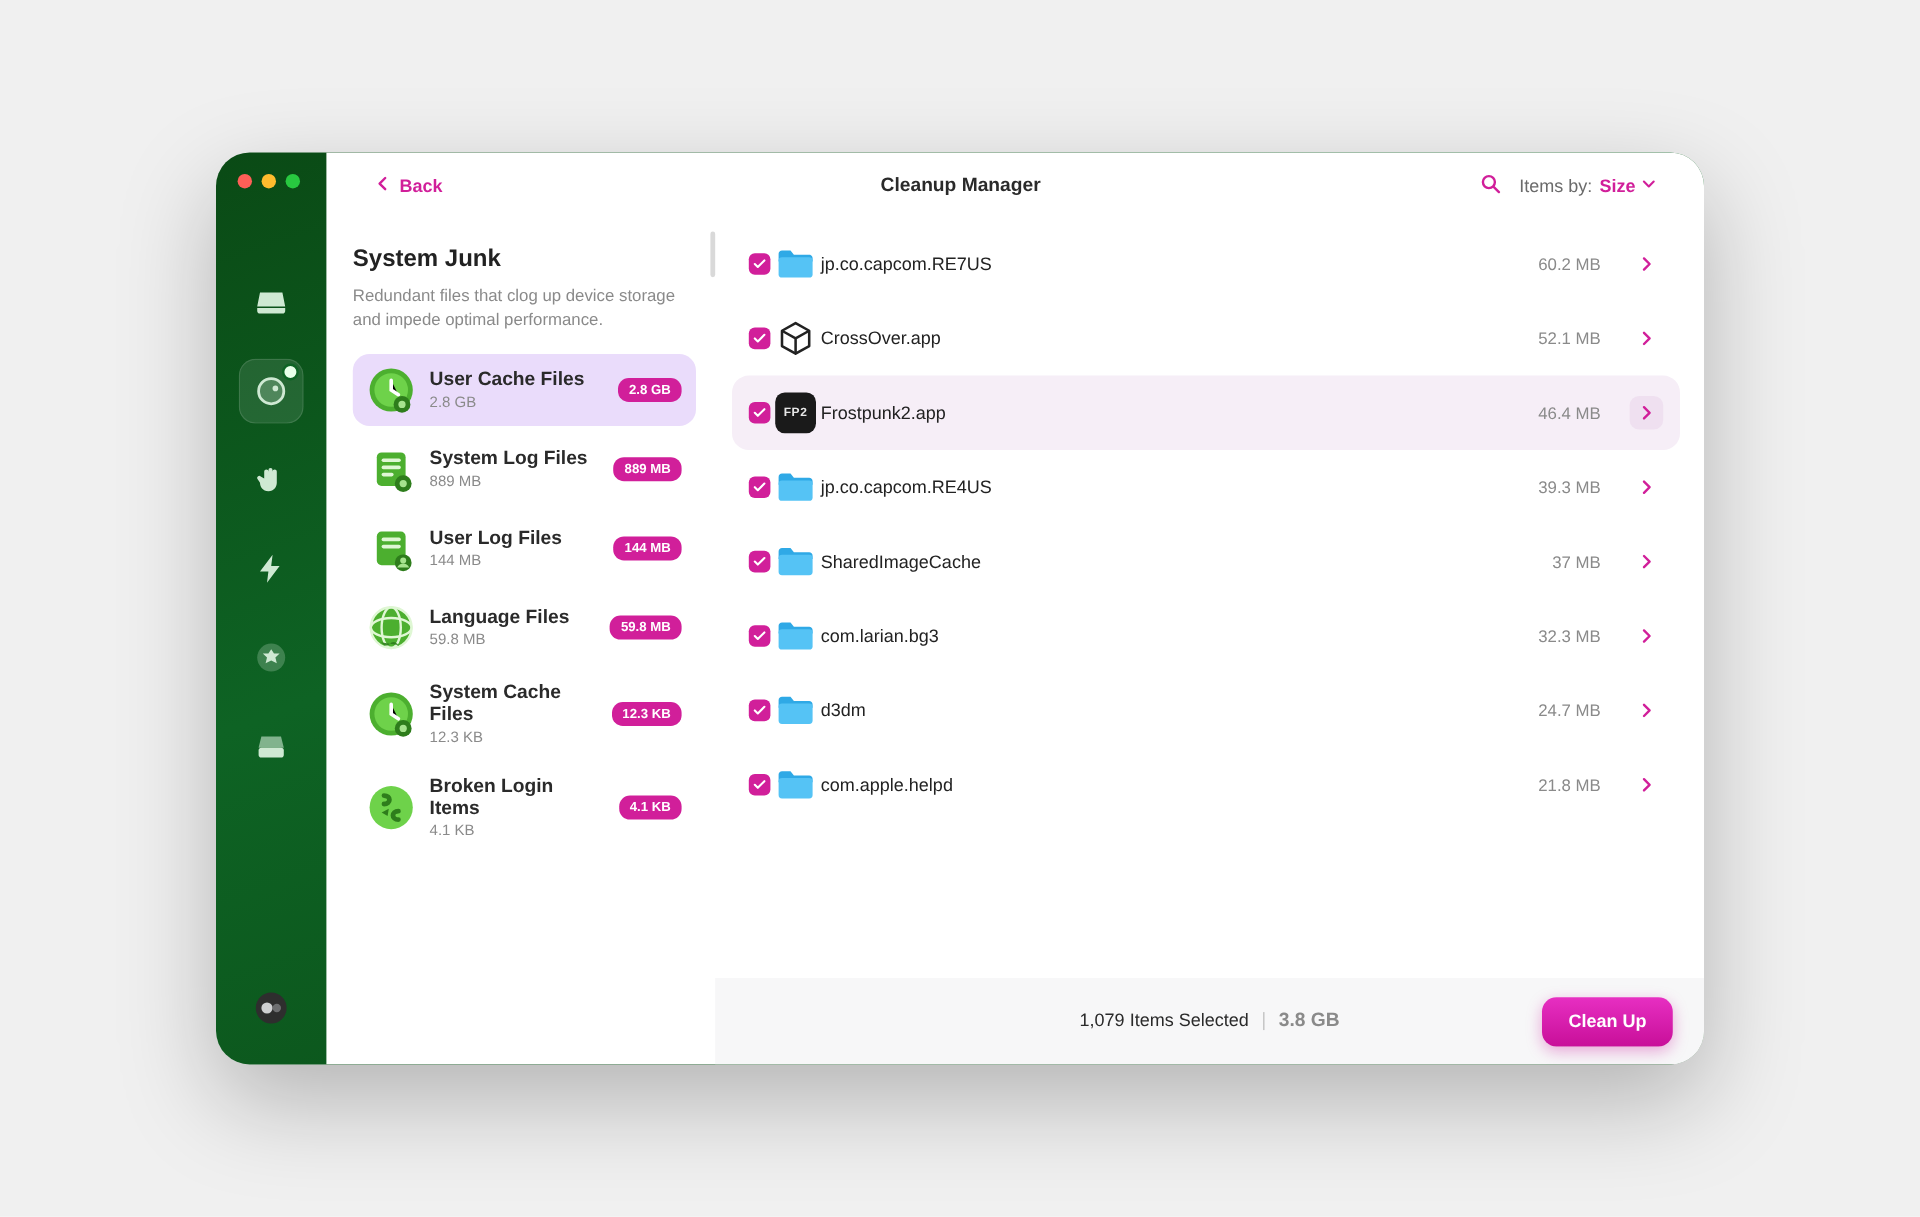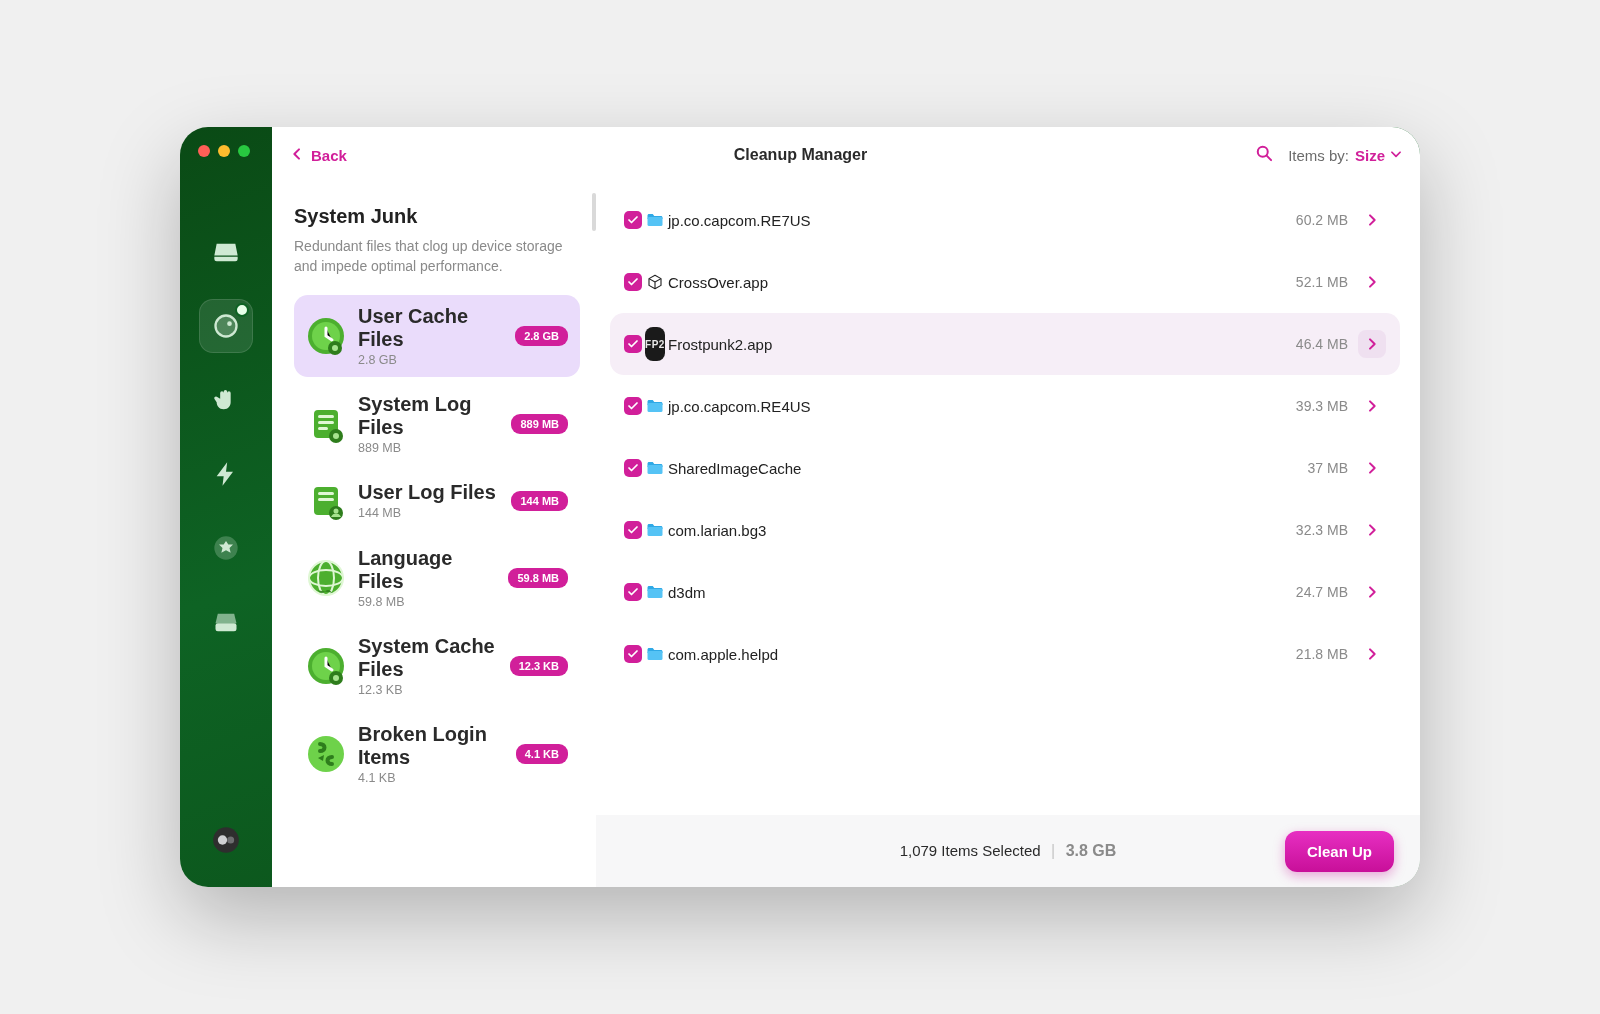--- a/index.html
+++ b/index.html
@@ -68,21 +68,21 @@
     flex:1;
     background:#ffffff;
     display:flex;
     flex-direction:column;
     border-top-left-radius: 0;
   }
   .titlebar {
     height:56px;
     display:flex;
     align-items:center;
-    padding: 0 17px;
+    padding: 0 39px;
     gap:14px;
   }
   .back {
     display:flex; align-items:center; gap:6px;
     color:#d11f9a; font-weight:600; font-size:15px;
     cursor:pointer;
   }
   .back svg{ width:16px; height:16px; }
   .titlebar .title {
     flex:1; text-align:center;
@@ -116,21 +116,21 @@
     cursor:pointer; margin-bottom:6px;
   }
   .cat.selected { background:#eadcfb; }
   .cat .cicon {
     width:40px; height:40px; border-radius:50%;
     display:flex; align-items:center; justify-content:center;
     flex-shrink:0;
   }
   .cat .cicon svg{ width:40px; height:40px; }
   .cat .ctext { flex:1; min-width:0; }
-  .cat .ctitle { font-size:20px; font-weight:600; color:#2a2a2a; }
+  .cat .ctitle { font-size:16px; font-weight:600; color:#2a2a2a; }
   .cat .csub  { font-size:12.5px; color:#8a8a8a; margin-top:2px;}
   .badge {
     font-size:11px; font-weight:700; color:#fff;
     padding:4px 9px; border-radius:9px;
     background:#d11f9a;
     white-space:nowrap;
   }
   .cat.selected .badge { background:#d11f9a; }
 
   .vsep{
@@ -149,25 +149,25 @@
     padding:14px 14px; border-radius:14px;
   }
   .row.hover { background:#f6eef7; }
   .chk {
     width:18px; height:18px; border-radius:5px;
     background:#d11f9a; display:flex; align-items:center; justify-content:center;
     color:#fff; flex-shrink:0;
   }
   .chk svg{ width:12px; height:12px; }
   .ficon{
-    width:18px; height:34px; display:flex; align-items:center; justify-content:center; flex-shrink:0;
+    width:34px; height:34px; display:flex; align-items:center; justify-content:center; flex-shrink:0;
   }
   .ficon svg{ width:34px; height:34px; }
   .fname{ font-size:15px; color:#222; flex:1; min-width:0; text-align:left;}
-  .fsize{ font-size:14px; color:#8a8a8a; white-space:nowrap; margin-right:6px;}
+  .fsize{ font-size:14px; color:#8a8a8a; white-space:nowrap; margin-right:20px;}
   .chev {
     width:28px; height:28px; display:flex; align-items:center; justify-content:center;
     color:#d11f9a; border-radius:8px;
   }
   .row.hover .chev{ background:#efe0f0; }
   .chev svg{ width:16px; height:16px; }
 
   .footer{
     height:72px; display:flex; align-items:center; justify-content:center;
     background:#f7f7f8; padding:0 26px; gap:10px;

